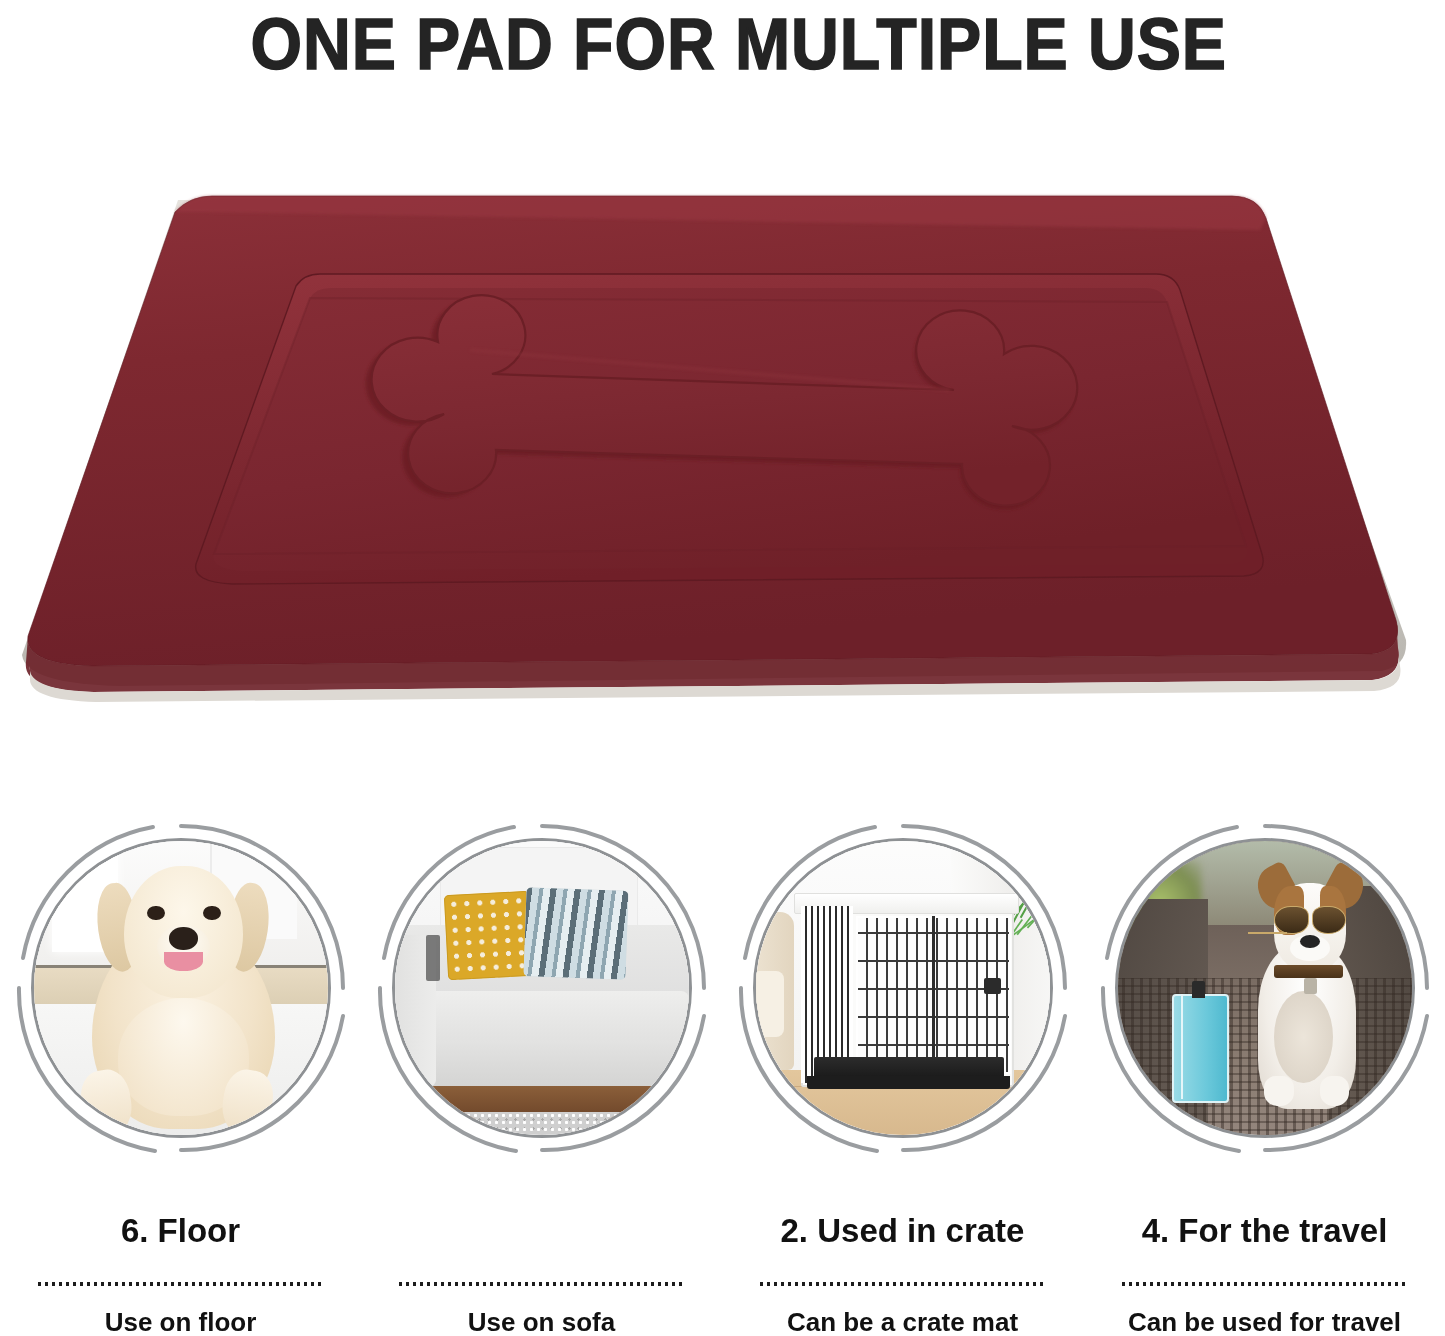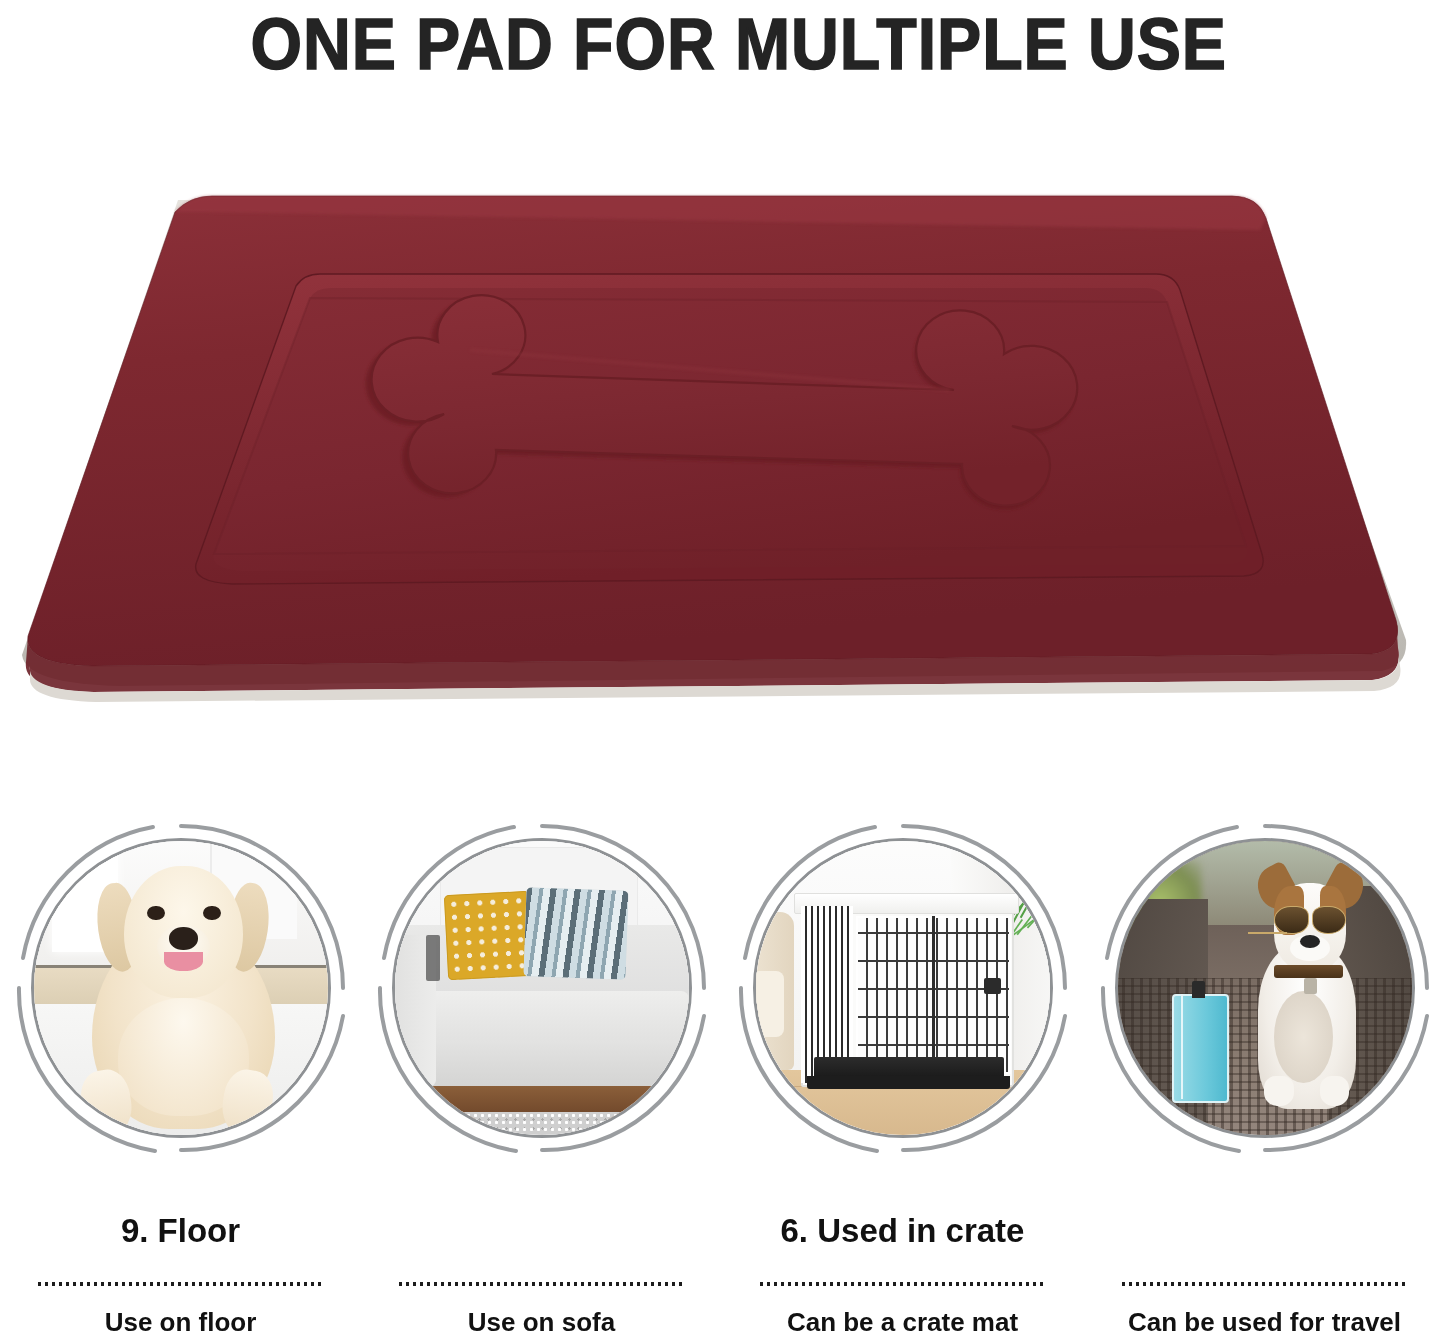--- a/index.html
+++ b/index.html
@@ -396,21 +396,21 @@
             <div class="s1-earR"></div>
           <div class="s1-head"></div>
           <div class="s1-eyeL"></div>
             <div class="s1-eyeR"></div>
           <div class="s1-snout"></div>
             <div class="s1-nose"></div>
             <div class="s1-mouth"></div>
         </div>
       </div>
     </div>
-    <div class="cap-title">9. Floor</div>
+    <div class="cap-title">6. Floor</div>
     <div class="divider"></div>
     <div class="cap-sub">Use on  floor</div>
   </div>
 
   <div class="cell c1">
     <div class="circle-wrap">
       <svg class="ring-svg" viewBox="0 0 336 336">
         <path d="M 168 6 A 162 162 0 0 1 330 168" fill="none" stroke="#9a9da0" stroke-width="4" stroke-linecap="round"></path>
         <path d="M 330 196 A 162 162 0 0 1 168 330" fill="none" stroke="#9a9da0" stroke-width="4" stroke-linecap="round"></path>
         <path d="M 142 331 A 162 162 0 0 1 6 168" fill="none" stroke="#9a9da0" stroke-width="4" stroke-linecap="round"></path>
@@ -477,21 +477,21 @@
           <div class="s3-front">
               <div class="s3-frontbars"></div>
             </div>
           <div class="s3-door"></div>
             <div class="s3-latch"></div>
           <div class="s3-tray"></div>
             <div class="s3-tray2"></div>
         </div>
       </div>
     </div>
-    <div class="cap-title">6. Used in crate</div>
+    <div class="cap-title">2. Used in crate</div>
     <div class="divider"></div>
     <div class="cap-sub">Can be a crate mat</div>
   </div>
 
   <div class="cell c3">
     <div class="circle-wrap">
       <svg class="ring-svg" viewBox="0 0 336 336">
         <path d="M 168 6 A 162 162 0 0 1 330 168" fill="none" stroke="#9a9da0" stroke-width="4" stroke-linecap="round"></path>
         <path d="M 330 196 A 162 162 0 0 1 168 330" fill="none" stroke="#9a9da0" stroke-width="4" stroke-linecap="round"></path>
         <path d="M 142 331 A 162 162 0 0 1 6 168" fill="none" stroke="#9a9da0" stroke-width="4" stroke-linecap="round"></path>
@@ -523,17 +523,18 @@
               <div class="s4-lensR"></div>
             </div>
           <div class="s4-bridge"></div>
           <div class="s4-snout"></div>
             <div class="s4-nose"></div>
           <div class="s4-collar"></div>
             <div class="s4-tag"></div>
         </div>
       </div>
     </div>
+    <div class="cap-title">4. For the travel</div>
     <div class="divider"></div>
     <div class="cap-sub">Can be used for travel</div>
   </div>
 
 </div>
 
 </body></html>

